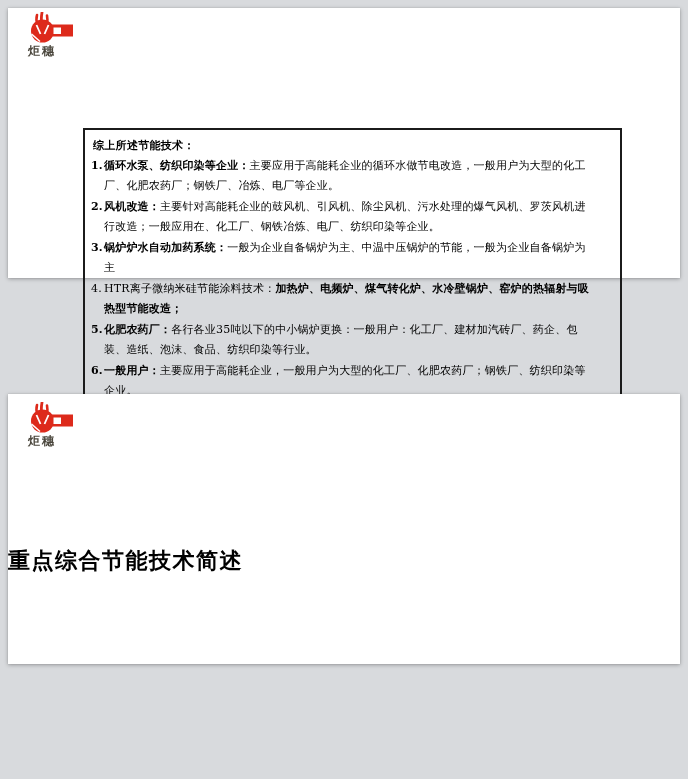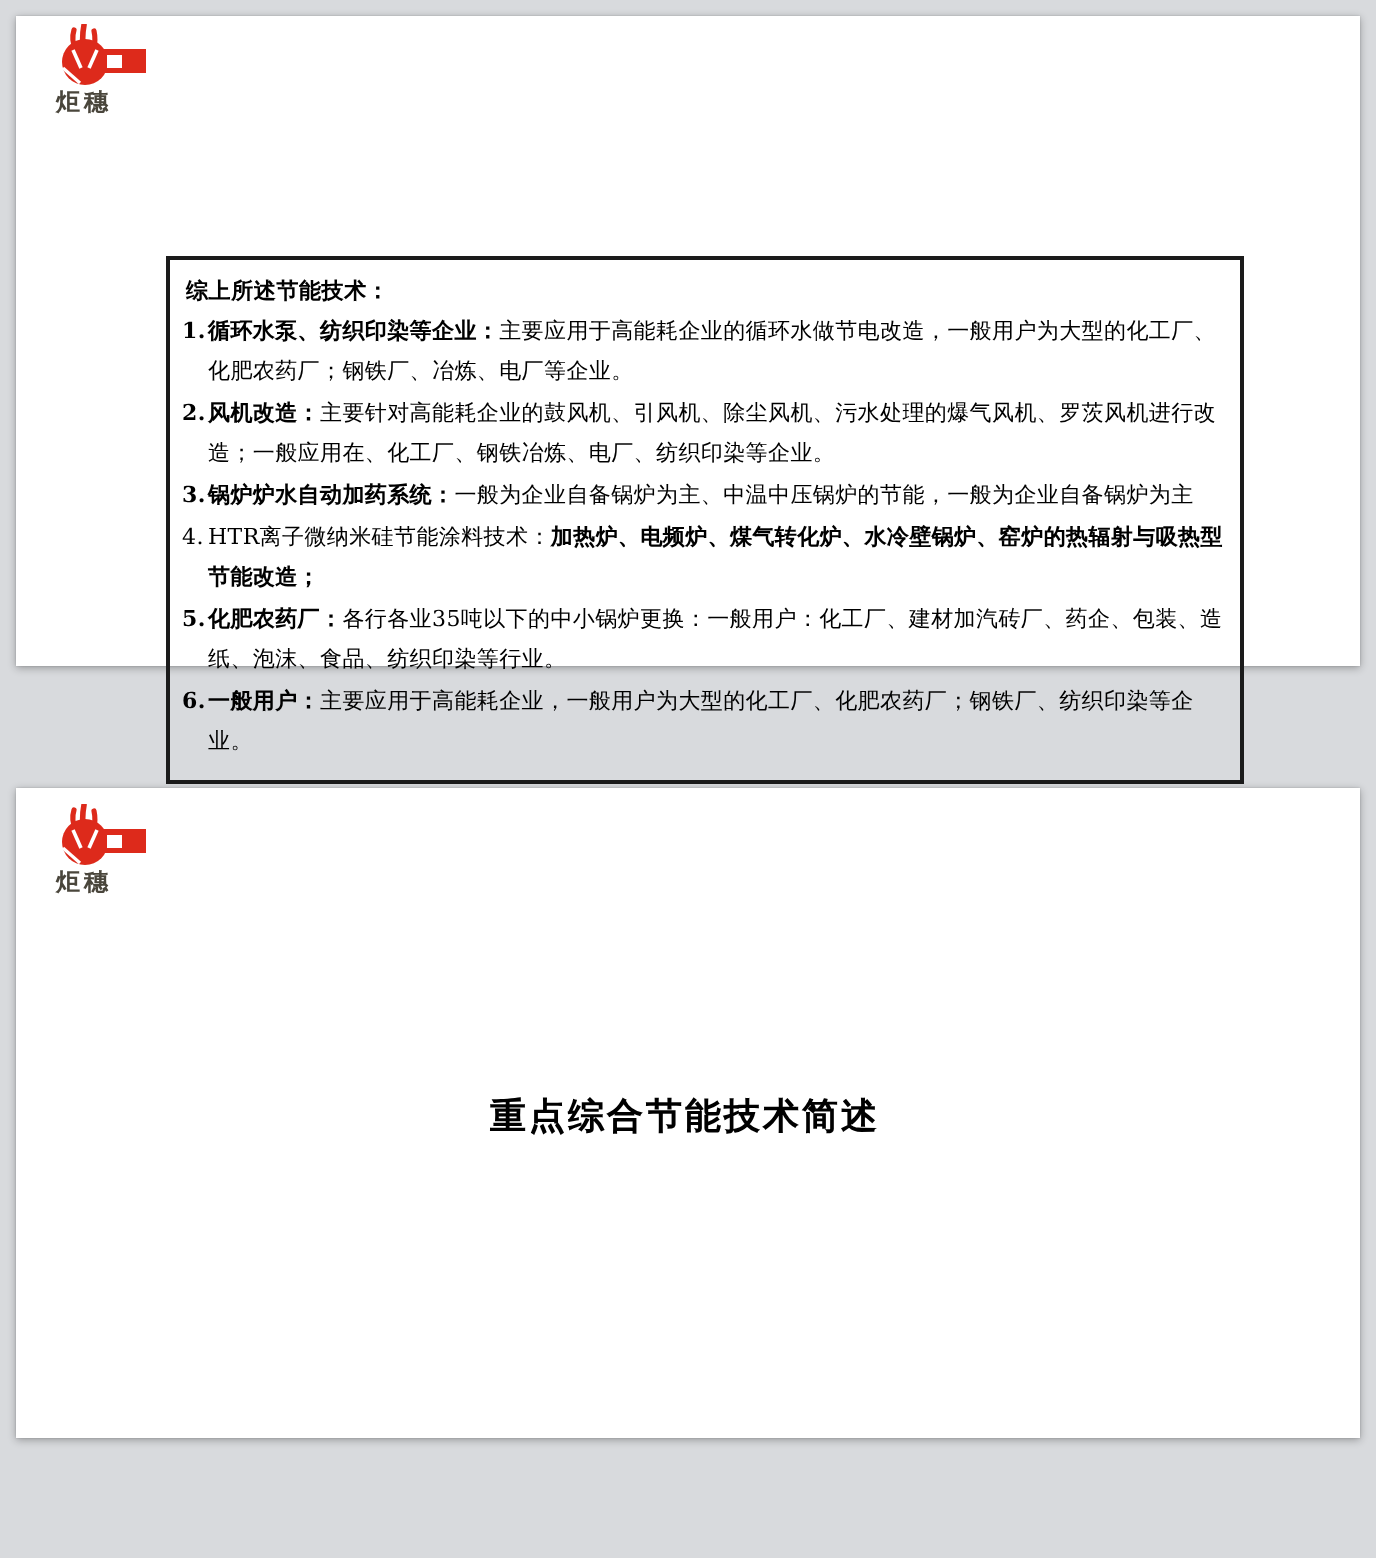--- a/index.html
+++ b/index.html
@@ -4,21 +4,21 @@
 <style>
   html,body{margin:0;padding:0;}
   body{
     width:688px;height:779px;
     background:#d8dadd;
     position:relative;
     font-family:"DejaVu Serif","Liberation Serif",serif;
     overflow:hidden;
   }
   .slide{
-    position:absolute;left:8px;width:672px;height:325px;
+    position:absolute;left:8px;width:672px;height:270px;
     background:#ffffff;
     box-shadow:0 1px 4px rgba(0,0,0,.30), 0 0 1px rgba(0,0,0,.15);
   }
   #slide1{top:8px;}
   #slide2{top:394px;}
 
   
   .logo{position:absolute;left:20px;top:4px;width:70px;}
   .logo svg{display:block;}
   .logo-text{
@@ -30,43 +30,42 @@
   
   .s1-title{
     position:absolute;left:148px;top:77px;
     font-size:14px;font-weight:bold;color:#000;
     letter-spacing:0.6px;white-space:nowrap;
   }
   .box{
     position:absolute;left:75px;top:120px;width:539px;
     box-sizing:border-box;
     border:2px solid #1b1b1b;
-    padding:6px 6px 8px 3px;
+    padding:6px 26px 8px 3px;
     color:#000;
   }
   .box-header{
     font-size:11px;font-weight:bold;line-height:20px;
     padding-left:5px;letter-spacing:0.3px;
   }
   .item{
     display:flex;align-items:flex-start;
     font-size:11px;line-height:20px;margin-bottom:1px;
     letter-spacing:0.2px;
   }
   .num{flex:0 0 13px;padding-left:3px;}
   .itext{flex:1;}
   .b{font-weight:bold;}
 
   
   .s2-title{
     position:absolute;left:0;right:14px;top:152px;
-    text-align:center;
-    font-size:18px;font-weight:bold;color:#000;
+    text-align:left;
+    font-size:22px;font-weight:bold;color:#000;
     letter-spacing:1.5px;
-    padding-left:11px;
   }
 </style>
 </head>
 <body>
 
 <div class="slide" id="slide1">
   <div class="logo">
     <svg width="46" height="31" viewBox="0 0 46 31" aria-hidden="true">
       <g>
         <path d="M9 3 Q7.5 8 9.8 12.5" stroke="#dd2a1b" stroke-width="2.6" fill="none" stroke-linecap="round"></path>

